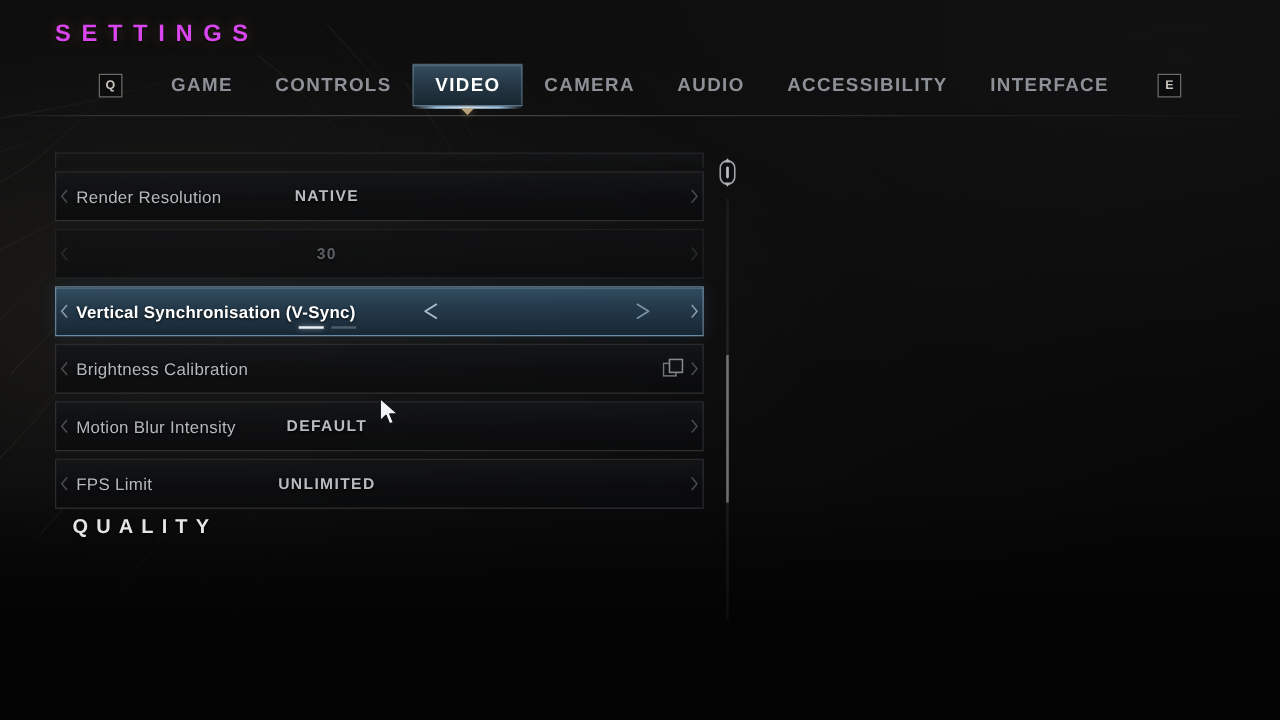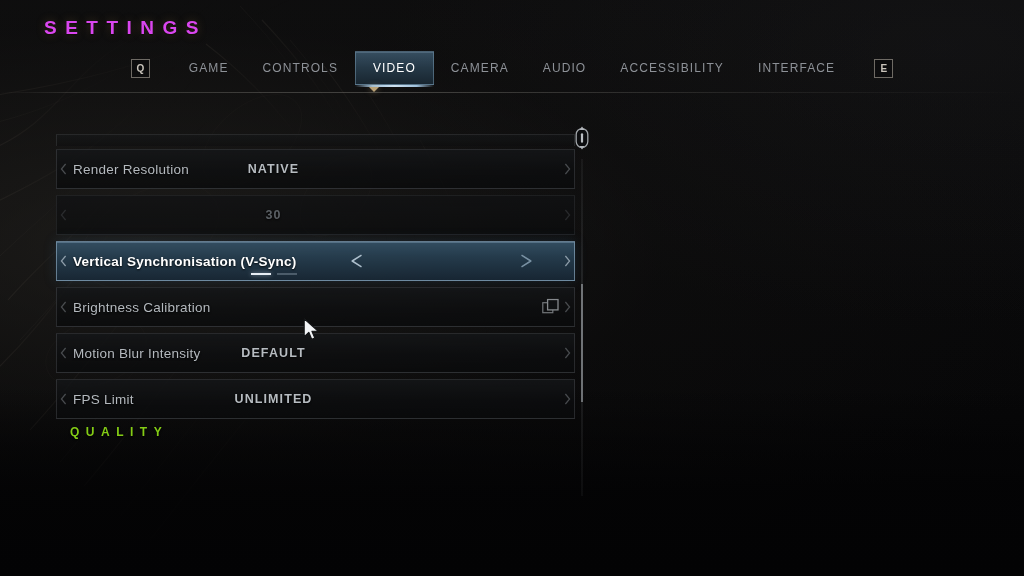--- a/index.html
+++ b/index.html
@@ -43,21 +43,21 @@
     width:19px; height:19px; flex:0 0 auto;
     border:1px solid #6e6a64;
     display:flex; align-items:center; justify-content:center;
     font-size:10px; font-weight:bold; color:#c9c4bb;
     background:rgba(10,10,11,.55);
     letter-spacing:0;
   }
   .tab {
     height:34px; padding:0 17px;
     display:flex; align-items:center; justify-content:center;
-    font-size:12px; font-weight:normal; letter-spacing:1.1px;
+    font-size:15px; font-weight:bold; letter-spacing:1.1px;
     color:#8d9197; position:relative; white-space:nowrap;text-align:center;
   }
   .tab.active {
     color:#ffffff;
     background:linear-gradient(180deg, rgba(58,84,103,.92) 0%, rgba(40,62,78,.88) 48%, rgba(26,42,54,.85) 100%);
     border:1px solid rgba(132,168,192,.45);
     box-shadow:inset 0 1px 0 rgba(168,200,224,.22);
   }
   .tab.active::after {
     content:""; position:absolute; left:-1px; right:-1px; bottom:-3px; height:2px;
@@ -70,21 +70,21 @@
     border-top:5px solid #b9a277;
     margin-left:-138px;
     filter:drop-shadow(0 0 3px rgba(200,170,120,.55));
   }
   #header-rule {
     position:absolute; left:0; right:0; top:92px; height:1px;
     background:linear-gradient(90deg, rgba(120,118,112,0) 0%, rgba(128,126,120,.30) 8%, rgba(140,138,132,.42) 38%, rgba(120,118,112,.20) 72%, rgba(120,118,112,0) 100%);
   }
 
   
-  #settings-panel { position:absolute; left:56px; top:122px; width:519px;margin-top:12px; }
+  #settings-panel { position:absolute; left:44px; top:122px; width:519px; }
 
   .row-clipped {
     height:12px; width:100%;
     border:1px solid rgba(92,96,100,.30);
     border-bottom:none;
     background:linear-gradient(180deg, rgba(22,24,26,.55) 0%, rgba(12,13,14,.5) 100%);
     margin-bottom:3px; overflow:hidden;
   }
 
   .srow {
@@ -143,22 +143,22 @@
     display:flex; justify-content:center; gap:6px;
   }
   .tick { width:20px; height:2px; background:rgba(190,205,218,.30); }
   .tick.on { background:#e8eef4; box-shadow:0 0 4px rgba(220,235,250,.55); }
 
   .submenu-icon { position:absolute; right:15px; top:50%; transform:translateY(-50%); width:17px; height:17px; opacity:.66; }
   .submenu-icon svg { display:block; }
 
   .section-header {
     margin-top:6px; padding-left:14px;
-    font-size:12px; font-weight:bold; letter-spacing:6.5px;
-    color:#84cc16;
+    font-size:16px; font-weight:bold; letter-spacing:6.5px;
+    color:#e5e5e5;
     text-shadow:0 1px 2px rgba(0,0,0,.9);
   }
 
   
   #scroll-col { position:absolute; left:572px; top:126px; width:22px; height:370px; }
   #scroll-mouse-icon { position:absolute; left:0; top:0; width:20px; height:24px; opacity:.85; }
   #scroll-mouse-icon svg { display:block; }
   #scroll-track {
     position:absolute; left:9px; top:33px; width:2px; bottom:0;
     background:linear-gradient(180deg, rgba(120,124,128,.10) 0%, rgba(120,124,128,.22) 50%, rgba(120,124,128,.08) 100%);

